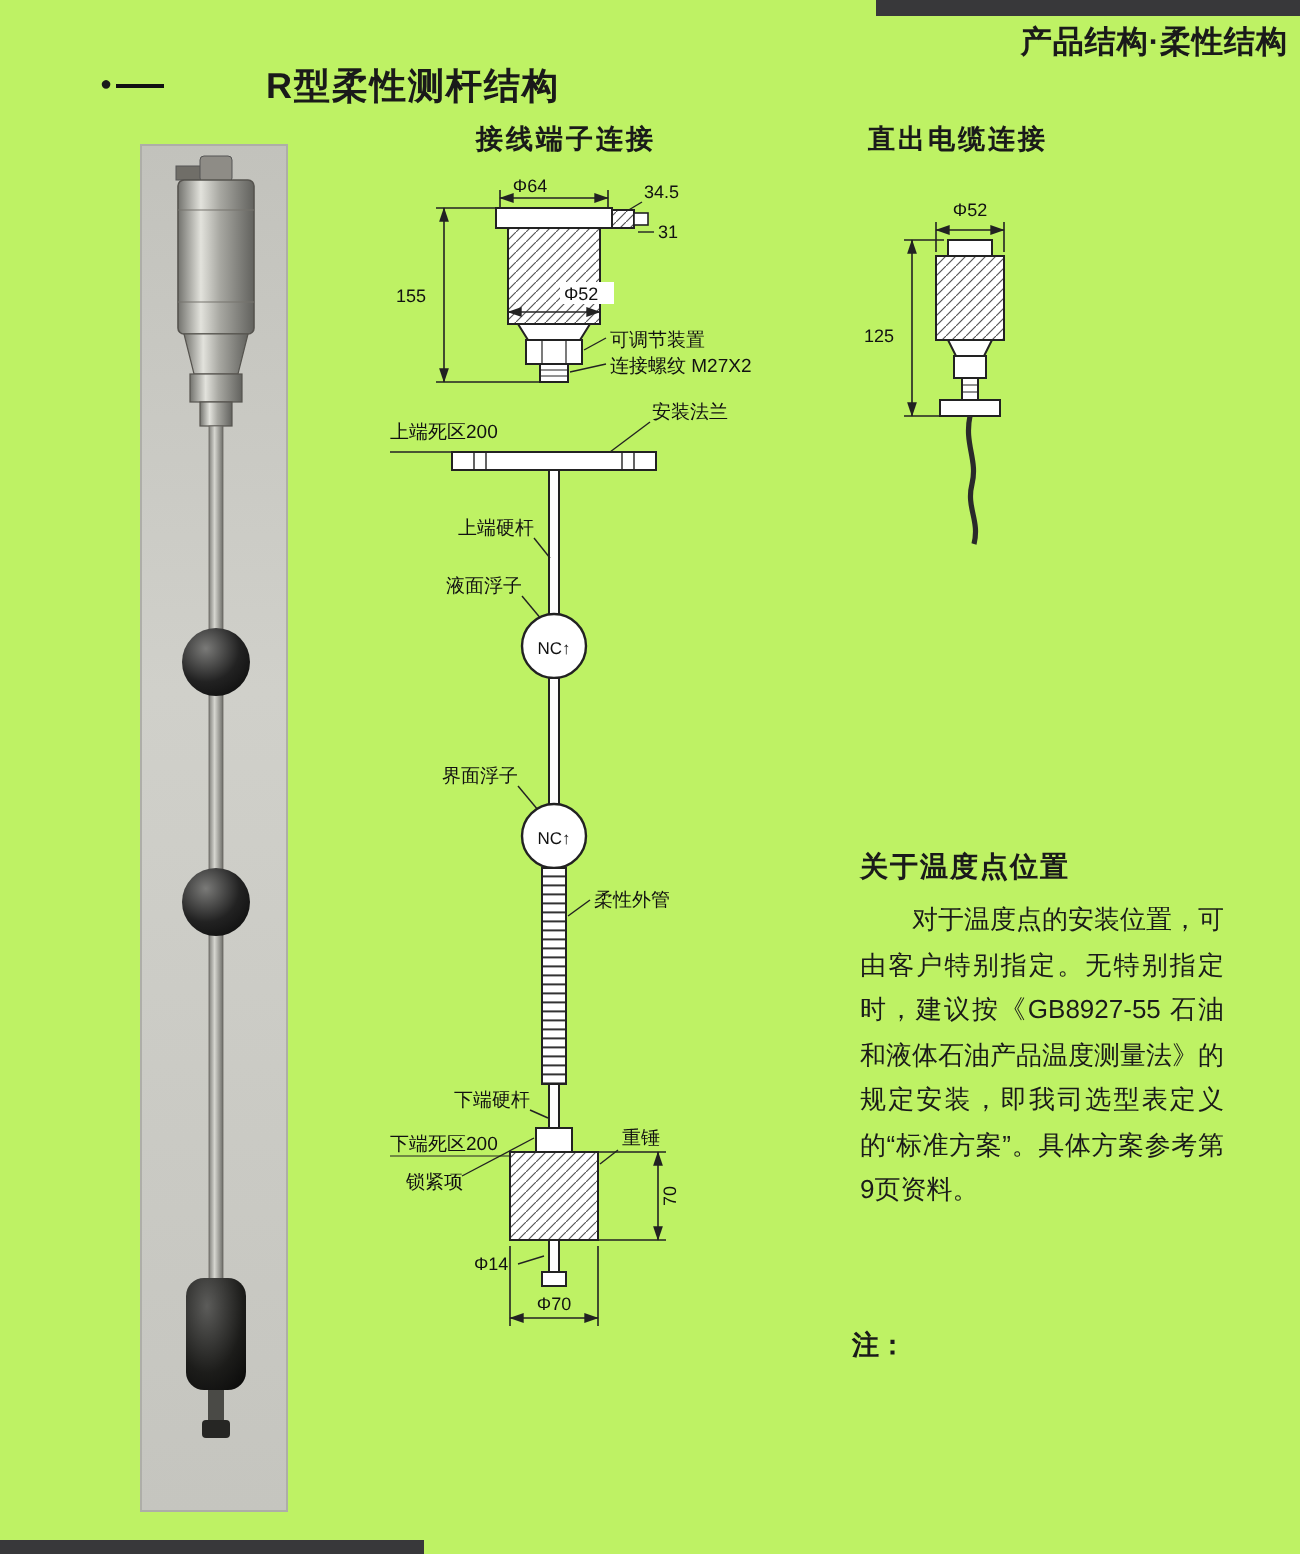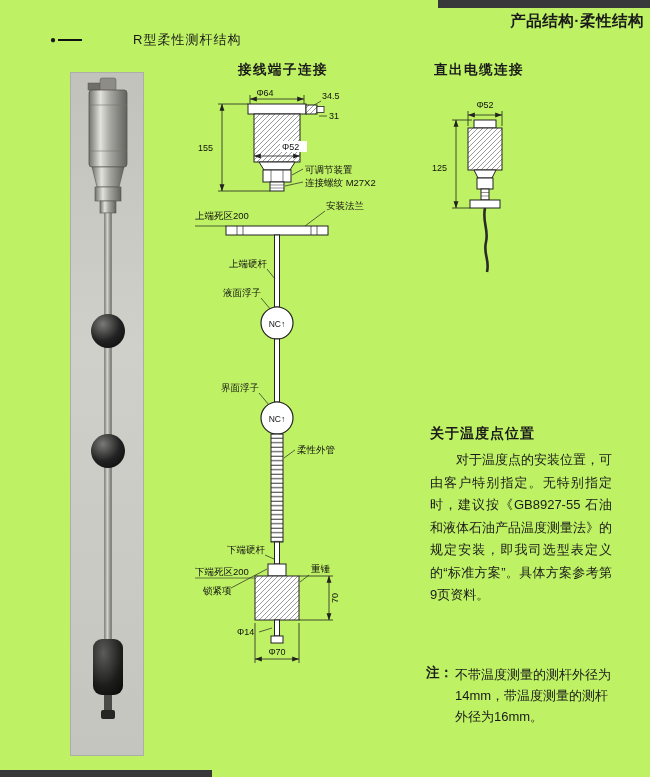--- a/index.html
+++ b/index.html
@@ -6,21 +6,21 @@
   html,body { background:#e9e9e9; }
   body { font-family:"Liberation Sans","DejaVu Sans",sans-serif; color:#1a1a1a; }
   .page { position:relative; width:650px; height:777px; margin:0 auto; background:#bef264; overflow:hidden; }
   .bar { position:absolute; background:#38383a; }
   .bar.top { top:0; right:0; width:212px; height:8px; }
   .bar.bottom { bottom:0; left:0; width:212px; height:7px; }
   .header-title { position:absolute; top:11px; right:6px; font-size:15.5px; font-weight:bold; letter-spacing:0.5px; }
   .section-head { position:absolute; top:31px; left:50px; display:flex; align-items:center; }
   .section-head .bullet { font-size:10px; line-height:1; }
   .section-head .rule { width:24px; height:2.5px; background:#111; margin:0 3px 0 2px; }
-  .section-head .txt { font-size:13px; font-weight:normal; letter-spacing:1px;padding-left:48px; }
+  .section-head .txt { font-size:18px; font-weight:bold; letter-spacing:1px;padding-left:48px; }
   .photo-wrap { position:absolute; left:70px; top:72px; width:74px; height:684px;
     background:linear-gradient(180deg,#c2c2bc,#d0d0ca 40%,#c5c5bf); border:1px solid #aeaea8; }
   .diag-title { position:absolute; font-size:13.5px; font-weight:bold; letter-spacing:1.5px; }
   .svg-abs { position:absolute; }
   svg text { font-family:"Liberation Sans","DejaVu Sans",sans-serif; fill:#111; }
   .note-cable { position:absolute; left:432px; top:284px; width:155px; font-size:13px; line-height:21px; }
   .temp-title { position:absolute; left:430px; top:425px; font-size:14px; font-weight:bold; letter-spacing:1px; }
   .temp-body { position:absolute; left:430px; top:449px; width:182px; font-size:13px; line-height:22.5px;
     text-align:justify; text-indent:2em; }
   .note-row { position:absolute; left:426px; top:664px; display:flex; }
@@ -252,16 +252,15 @@
     </g>
     <path d="M57,110 C54,124 61,132 58,144 C55,156 62,162 59,174" stroke="#2a2a2a" stroke-width="2.6" fill="none"></path>
   </svg>
 
 
   <div class="temp-title">关于温度点位置</div>
   <div class="temp-body">对于温度点的安装位置，可由客户特别指定。无特别指定时，建议按《GB8927-55 石油和液体石油产品温度测量法》的规定安装，即我司选型表定义的“标准方案”。具体方案参考第9页资料。</div>
 
   <div class="note-row">
     <span class="note-label">注：</span>
-    <span class="note-body">不带温度测量的测杆外径为14mm，带温度测量的测杆外径为16mm。</span>
   </div>
 
 </div>
 
 </body></html>

